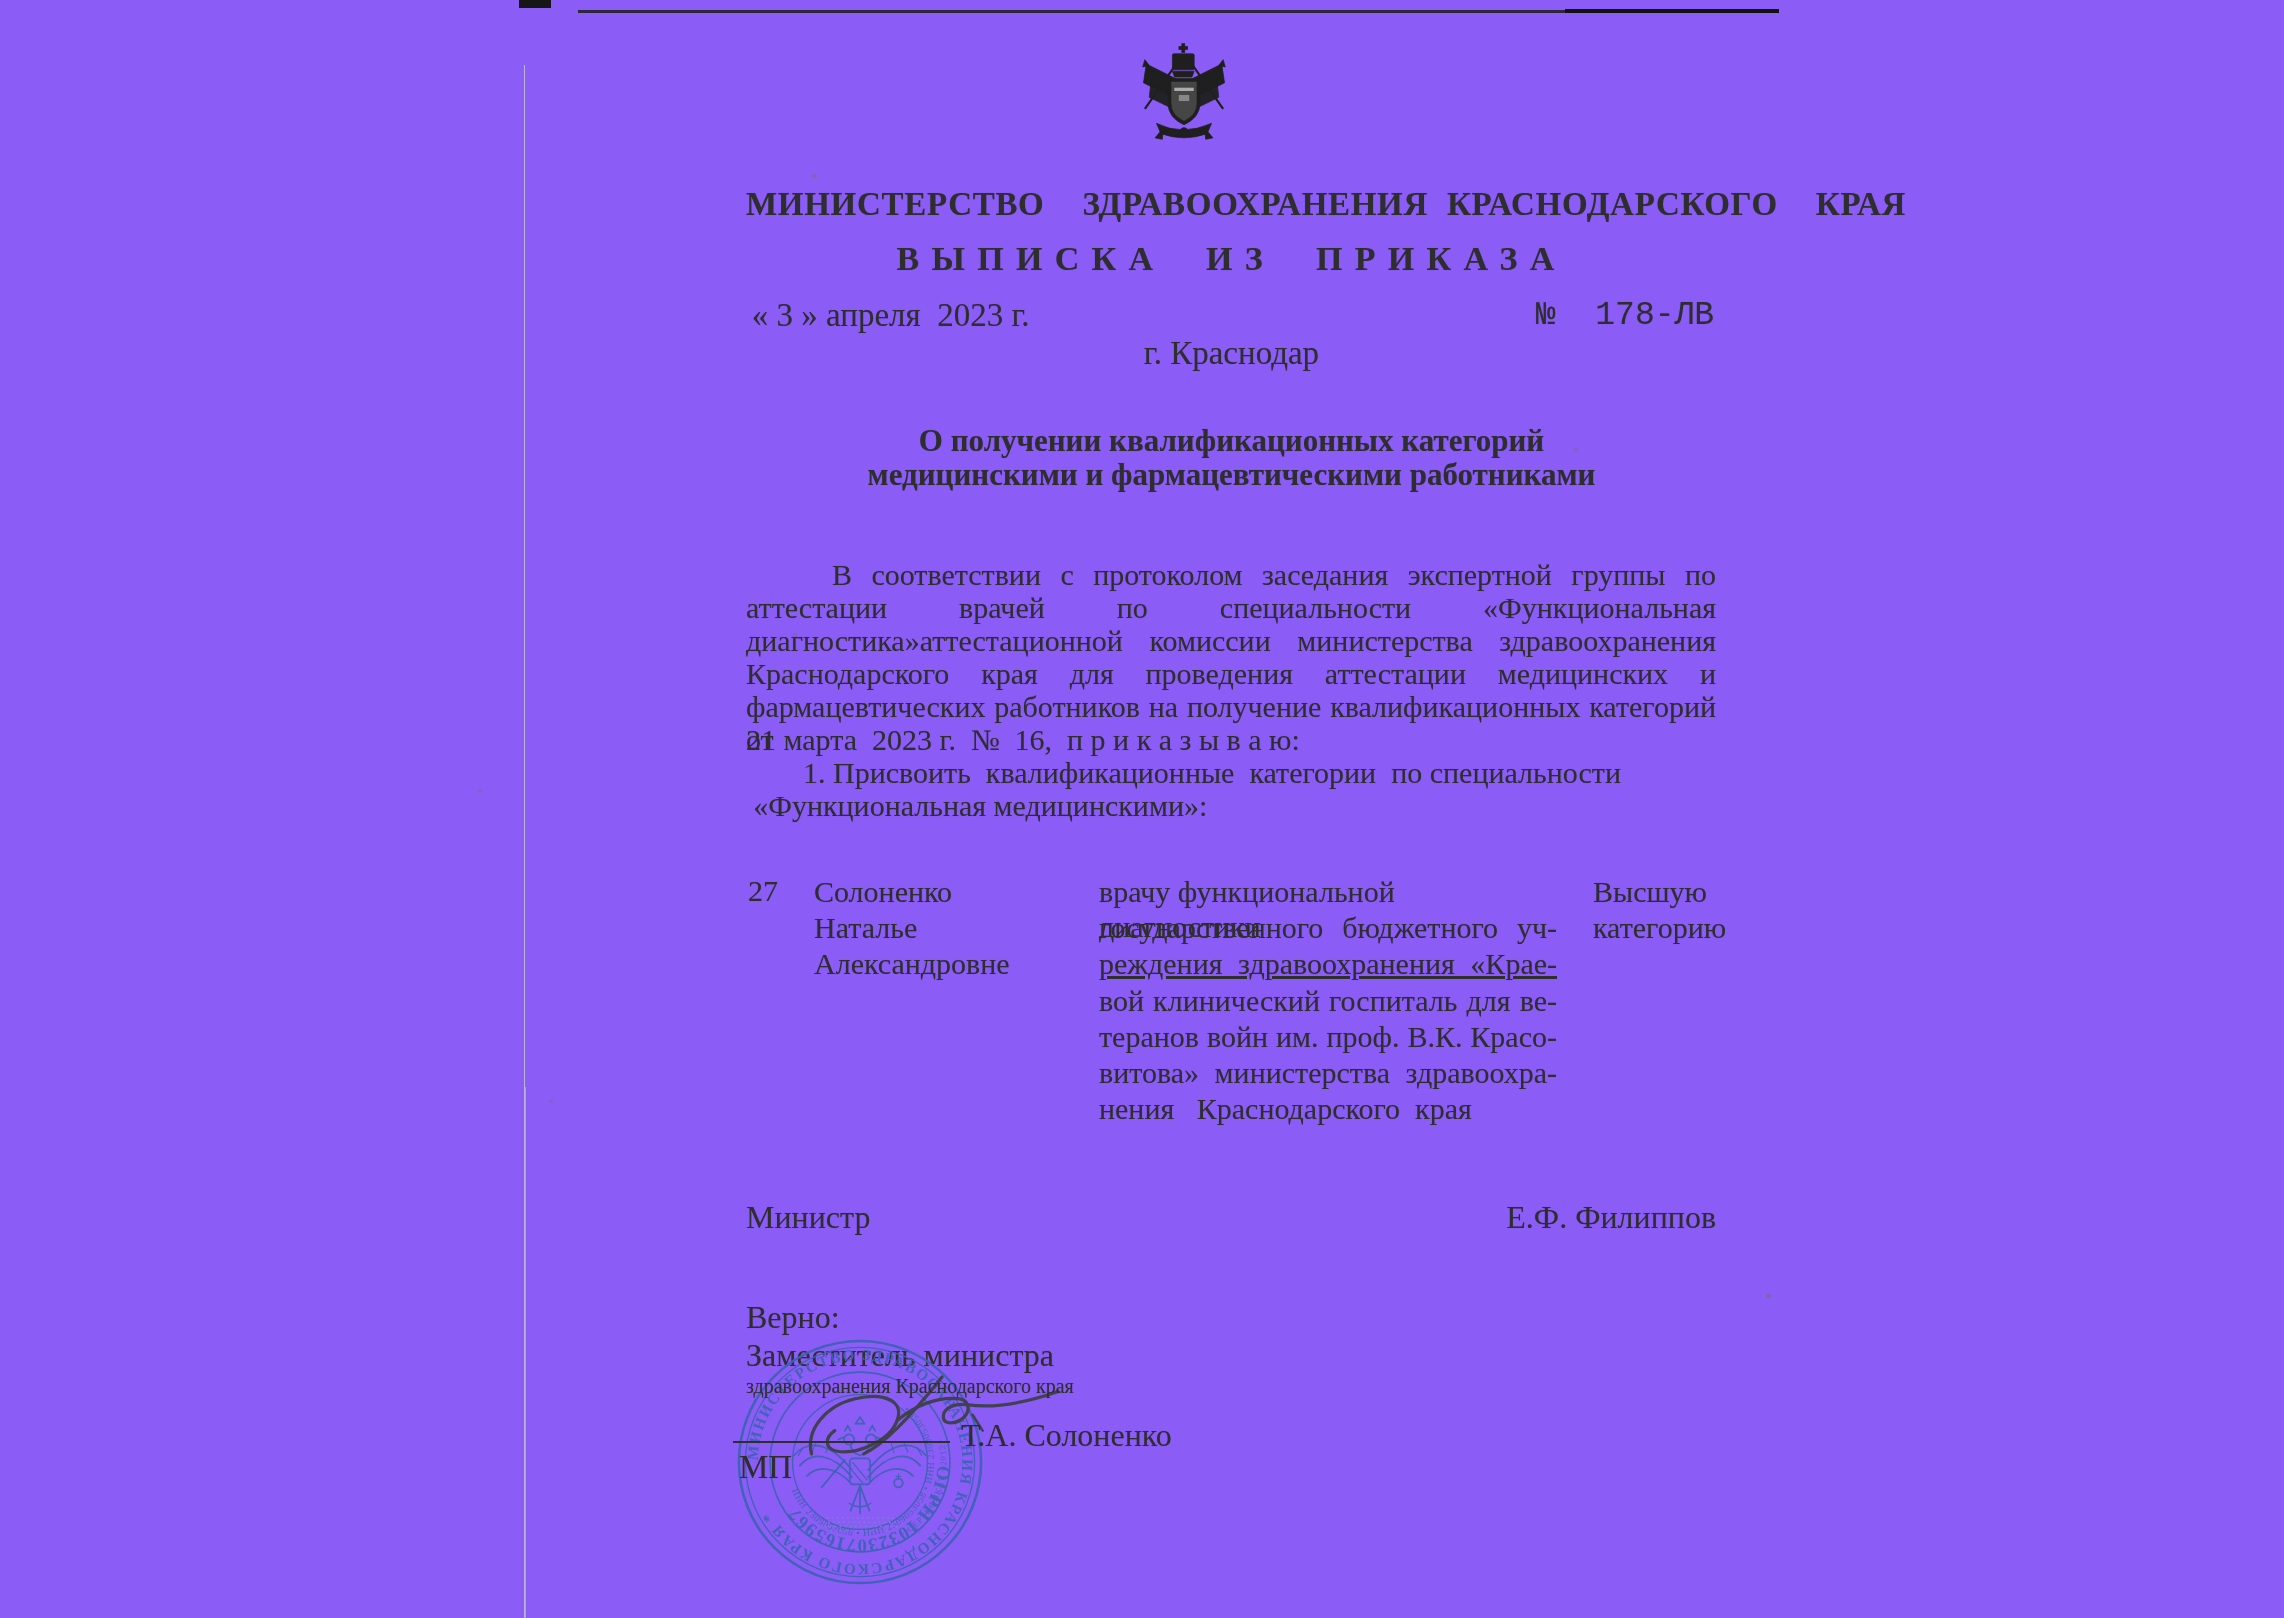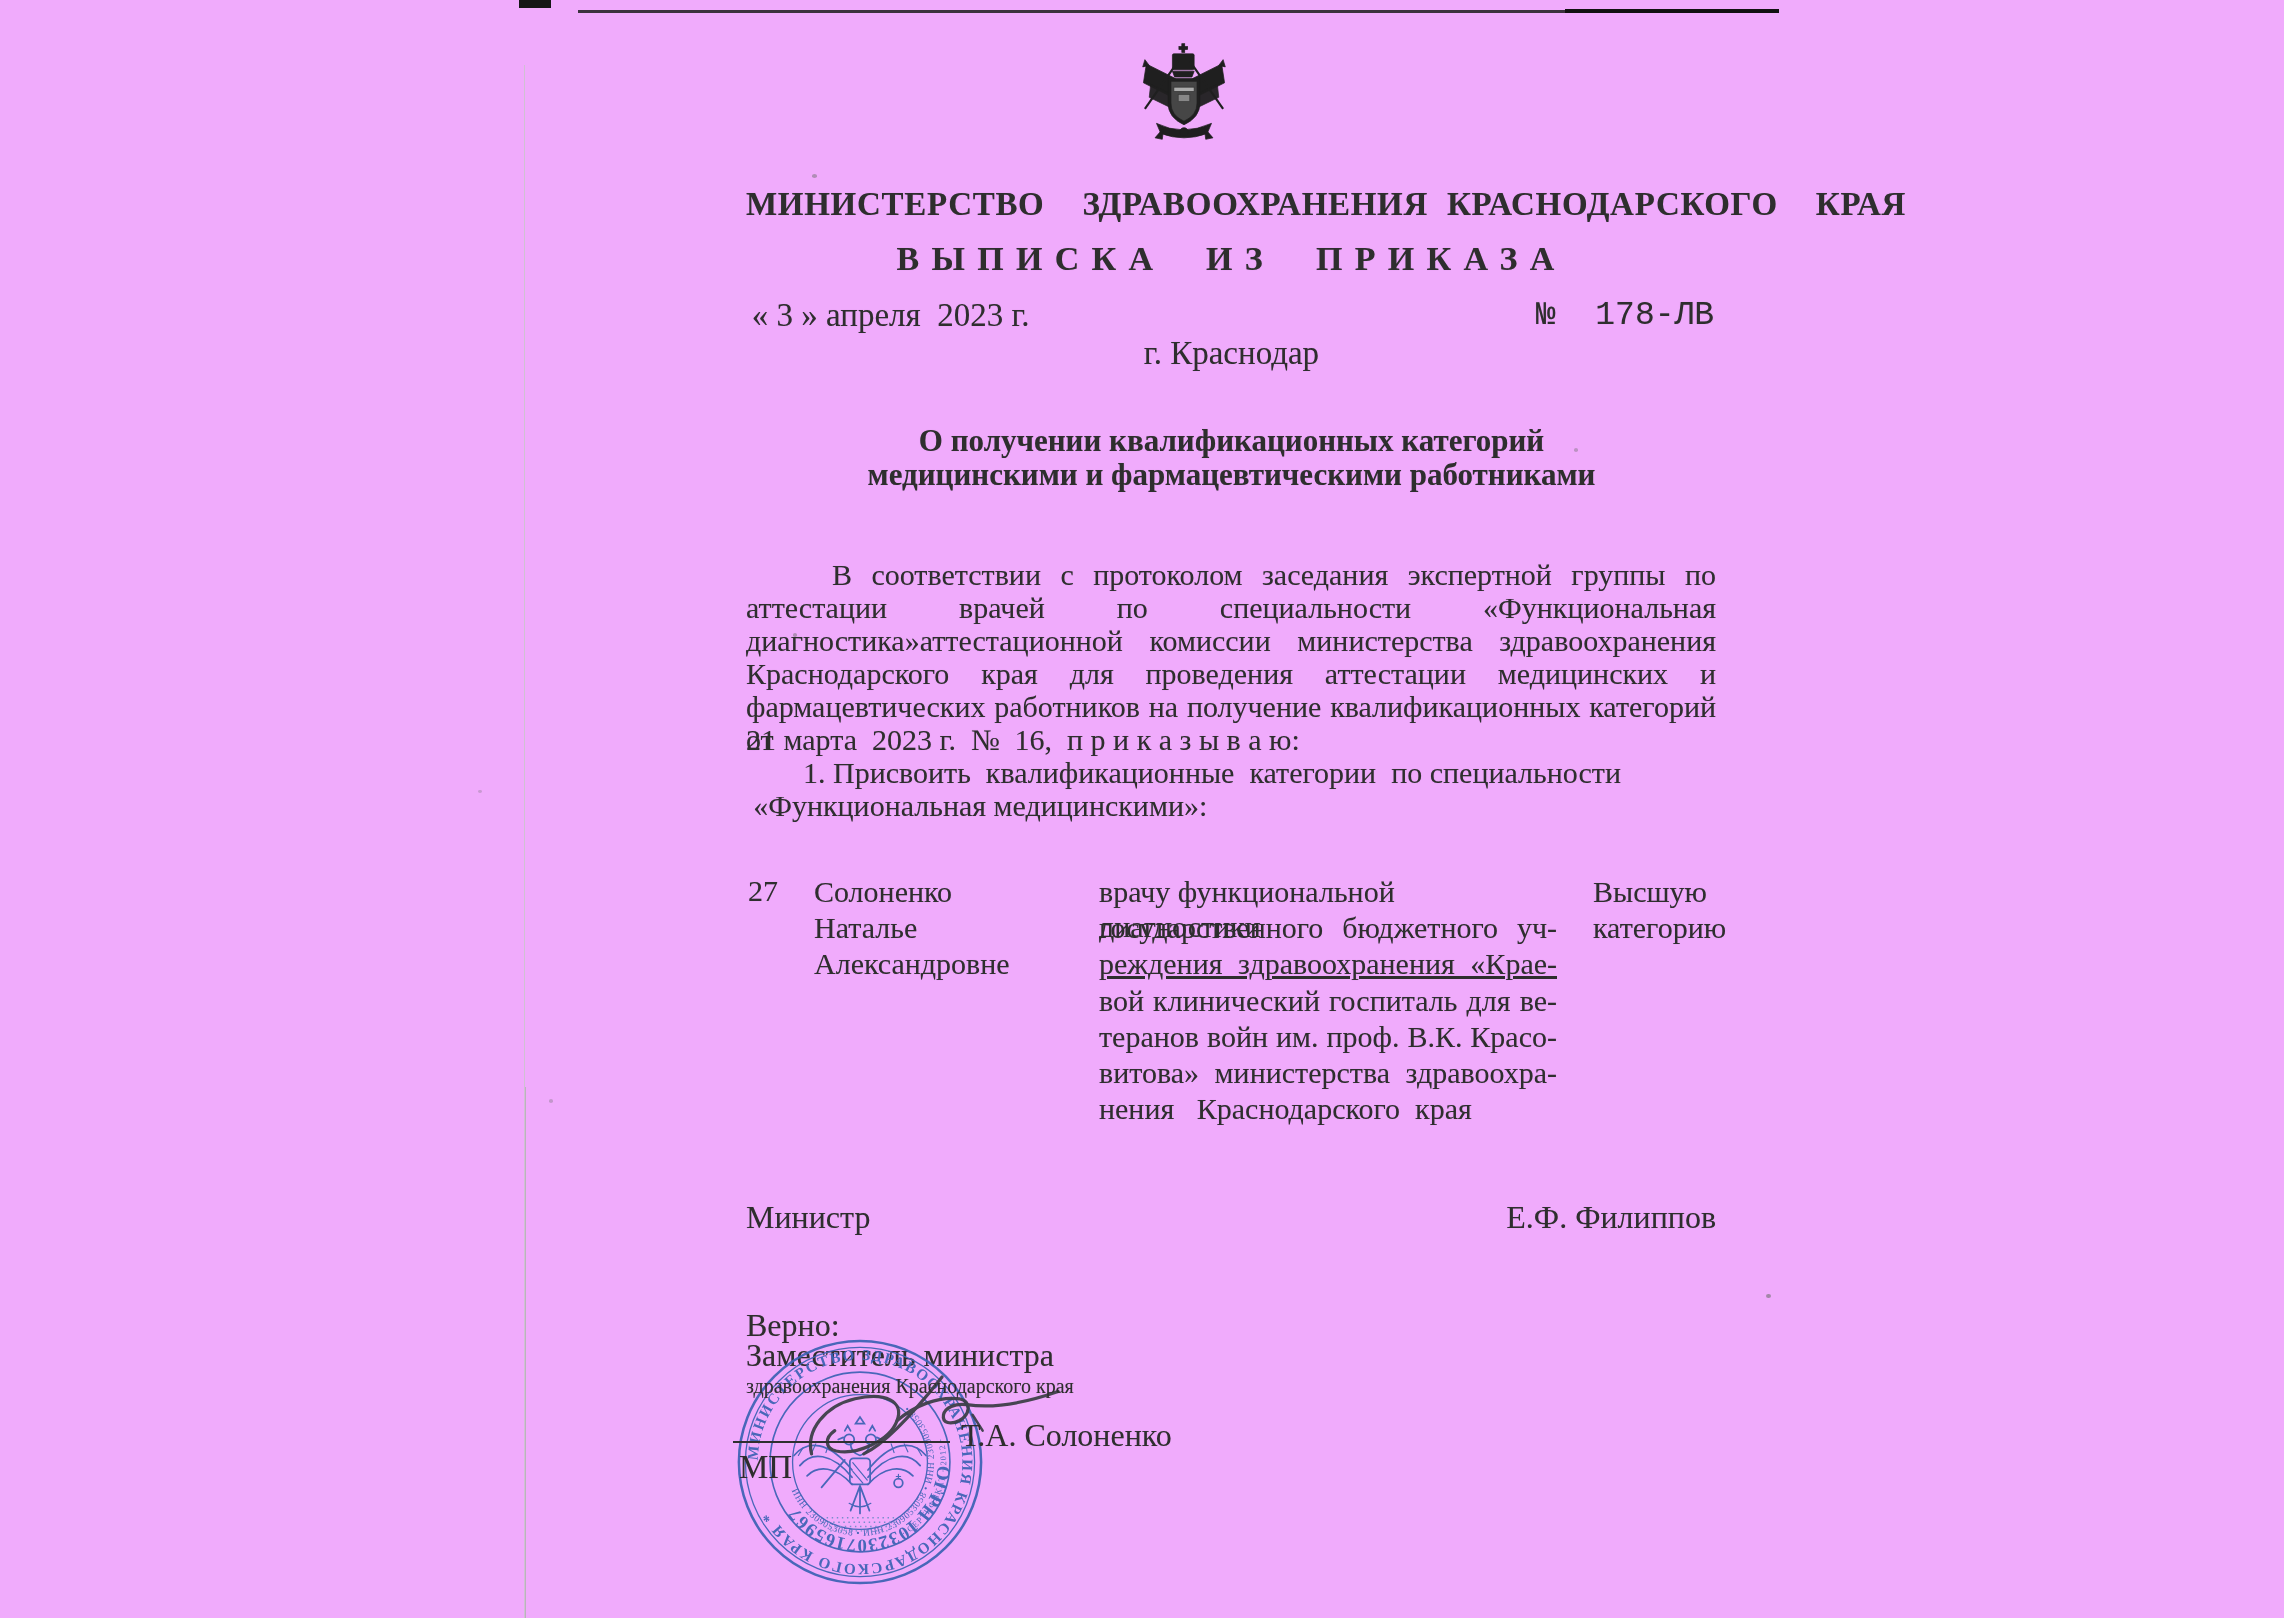--- a/index.html
+++ b/index.html
@@ -1,17 +1,17 @@
 <!DOCTYPE html>
 <html style="font-size:11.6px"><head>
 <meta charset="utf-8">
 <style>
   html,body{margin:0;padding:0;background:#ffffff;}
   .page{
-    position:relative;width:2284px;height:1618px;background:#f0abfc;overflow:hidden;
+    position:relative;width:2284px;height:1618px;background:#8b5cf6;overflow:hidden;
     font-family:"Liberation Serif","DejaVu Serif",serif;color:#2c2c2c;
   }
   .abs{position:absolute;}
   .ink{color:#2e2e2e;text-shadow:0 0 0.7px rgba(40,40,40,.25);}
   .b{font-weight:bold;}
   .center{text-align:center;}
   .pre{white-space:pre;}
   .just{text-align:justify;text-align-last:justify;}
   
   .ministry{left:746px;top:186px;width:971px;font-size:33px;letter-spacing:0.7px;word-spacing:10px;}
@@ -26,21 +26,21 @@
   
   .bline{left:746px;width:970px;font-size:30px;height:33px;line-height:33px;}
   
   .t-num{left:748px;top:874px;font-size:30px;}
   .t-name{left:814px;width:239px;font-size:30px;height:35px;line-height:35px;}
   .t-pos{left:1099px;width:458px;font-size:30px;height:35px;line-height:35px;}
   .t-cat{left:1593px;width:125px;font-size:30px;height:35px;line-height:35px;}
   
   .minister{left:746px;top:1199px;font-size:32px;}
   .ministername{left:746px;top:1199px;width:970px;text-align:right;font-size:32px;}
-  .verno{left:746px;top:1299px;font-size:32px;margin-top:8px;}
+  .verno{left:746px;top:1299px;font-size:32px;}
   .deputy1{left:746px;top:1337px;font-size:32px;}
   .deputy2{left:746px;top:1375px;font-size:20px;z-index:4;}
   .deputyname{left:961px;top:1417px;font-size:32px;z-index:5;}
   .mp{left:739px;top:1449px;font-size:33px;z-index:5;}
   .sigline{left:733px;top:1441px;width:217px;height:2.2px;background:#2f2f2f;z-index:4;}
   
   .topline{left:578px;top:10px;width:1201px;height:2.9px;background:#1c1c1c;opacity:.85;}
   .topline2{left:1565px;top:8.7px;width:214px;height:4.3px;background:#111;}
   .toptick{left:519px;top:0px;width:32px;height:8px;background:#161616;}
   .edgeline{left:524px;top:65px;width:1.4px;height:1553px;background:#c7c7c7;opacity:.8;}

